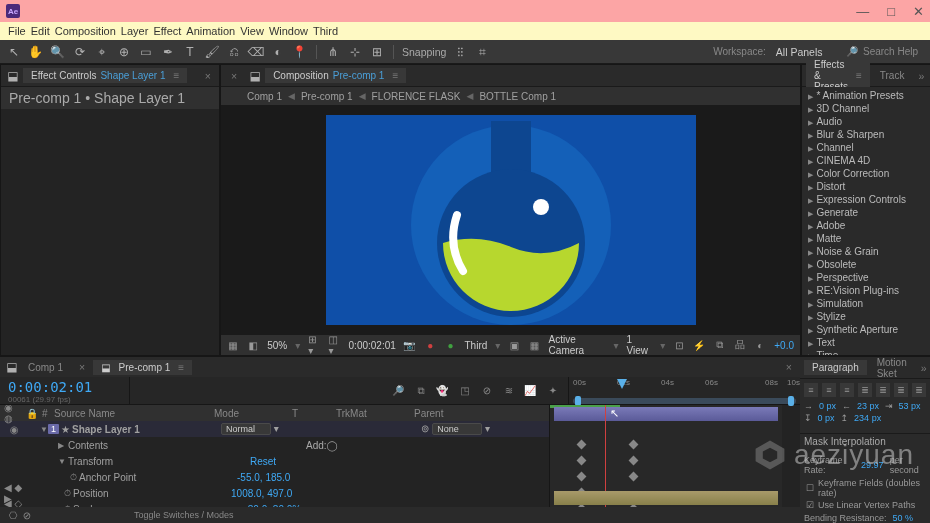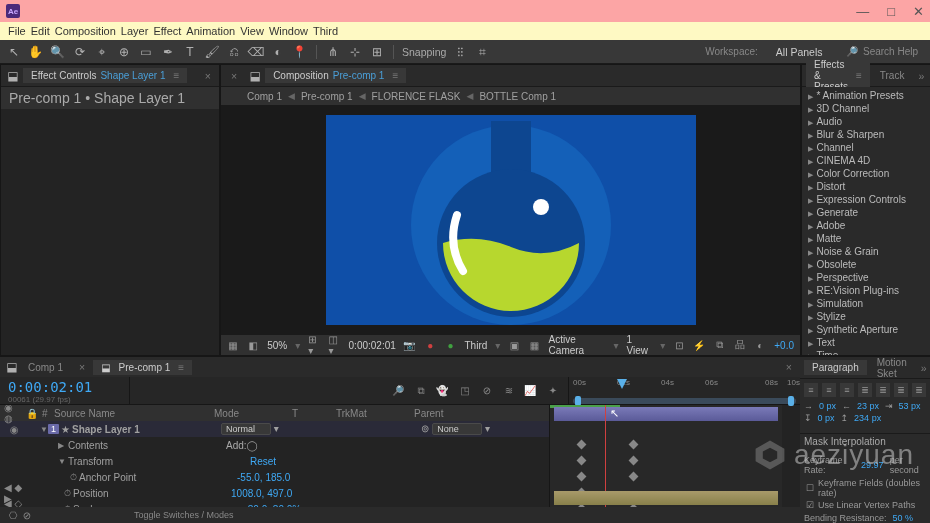--- a/index.html
+++ b/index.html
@@ -5,21 +5,21 @@
 * { margin:0; padding:0; box-sizing:border-box; font-family:"Segoe UI",Tahoma,sans-serif; user-select:none; }
 body { width:930px; height:523px; background:#1a1a1a; color:#a0a0a0; font-size:10.5px; overflow:hidden; position:relative; }
 .titlebar { height:22px; background:#fca5a5; color:#333; display:flex; align-items:center; padding:0 6px; font-size:11px; }
 .title-icon { width:14px; height:14px; background:#4b2a7a; margin-right:6px; display:flex; align-items:center; justify-content:center; color:#c9a8ff; font-size:8px; font-weight:bold; border-radius:2px;}
 .winbtns { margin-left:auto; display:flex; gap:18px; color:#555; font-size:13px;}
 .menubar { height:18px; background:#fef9c3; display:flex; gap:5px; padding:0 8px; font-size:11px; color:#333; align-items:center; }
 .toolbar { height:24px; background:#383838; border-bottom:1px solid #1a1a1a; display:flex; align-items:center; padding:0 6px; gap:6px; color:#aaa;}
 .tool-ic { width:16px; height:16px; display:inline-flex; align-items:center; justify-content:center; font-size:12px; color:#b0b0b0; }
 .tool-sep { width:1px; height:14px; background:#555; margin:0 2px;}
 .ws-label { margin-left:auto; font-size:10px; color:#888;}
-.ws-val { color:#ccc; margin-left:12px; margin-right:18px;}
+.ws-val { color:#ccc; margin-left:4px; margin-right:18px;}
 .search { display:flex; align-items:center; gap:4px; color:#888; font-size:10px; margin-right:6px;}
 
 .main-row { display:flex; height:292px; }
 .panel { background:#232323; border:1px solid #161616; }
 .panel-tabs { height:22px; background:#2a2a2a; display:flex; align-items:center; padding:0 4px; gap:2px; border-bottom:1px solid #1a1a1a;}
 .ptab { padding:2px 8px; font-size:10px; color:#888; display:flex; align-items:center; gap:4px;}
 .ptab.active { background:#383838; color:#ccc;}
 .link { color:#4a9fd8;}
 .pmenu { margin-left:4px; color:#777;}
 .closex { margin-left:auto; color:#777; padding:0 4px;}
@@ -329,21 +329,21 @@
           <span class="cell c-n">★ <b>Shape Layer 1</b></span>
           <span class="cell c-mode"><span class="dd">Normal</span> ▾</span>
           <span class="cell c-t"></span>
           <span class="cell c-trk"></span>
           <span class="cell">⊚ <span class="dd">None</span> ▾</span>
         </div>
         <div class="layer-row">
             <span style="width:54px"></span>
             <span class="tw">▶</span>
             <span class="cell c-n">Contents</span>
-            <span style="color:#aaa">Add:</span> 
+            <span style="margin-left:80px;color:#aaa">Add:</span> 
             <span>◯</span>
           </div>
         <div class="layer-row">
             <span style="width:54px"></span>
             <span class="tw">▼</span>
             <span class="cell c-n">Transform</span>
             <span class="prop-val" style="margin-left:24px">Reset</span>
           </div>
         <div class="layer-row">
             <span style="width:66px"></span>

